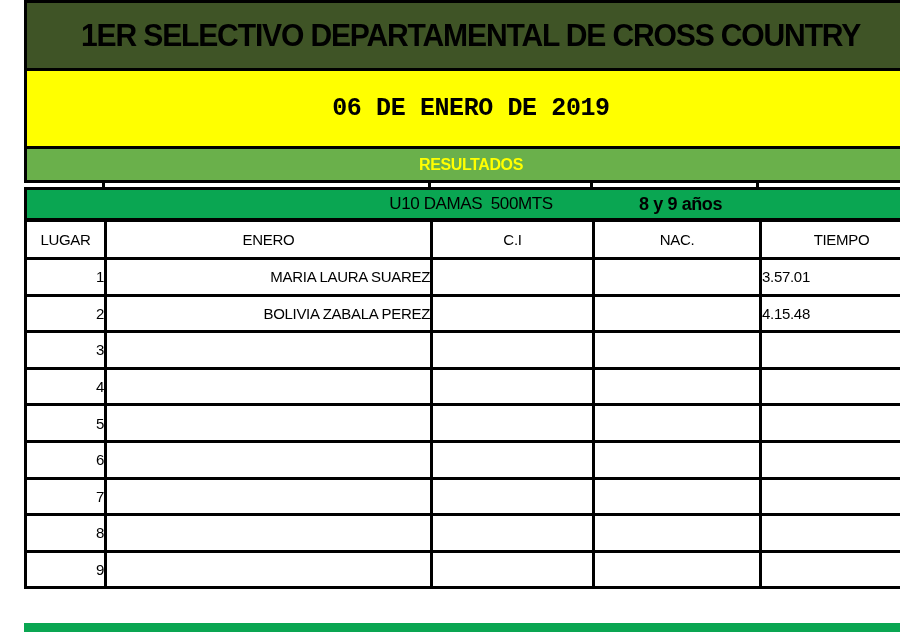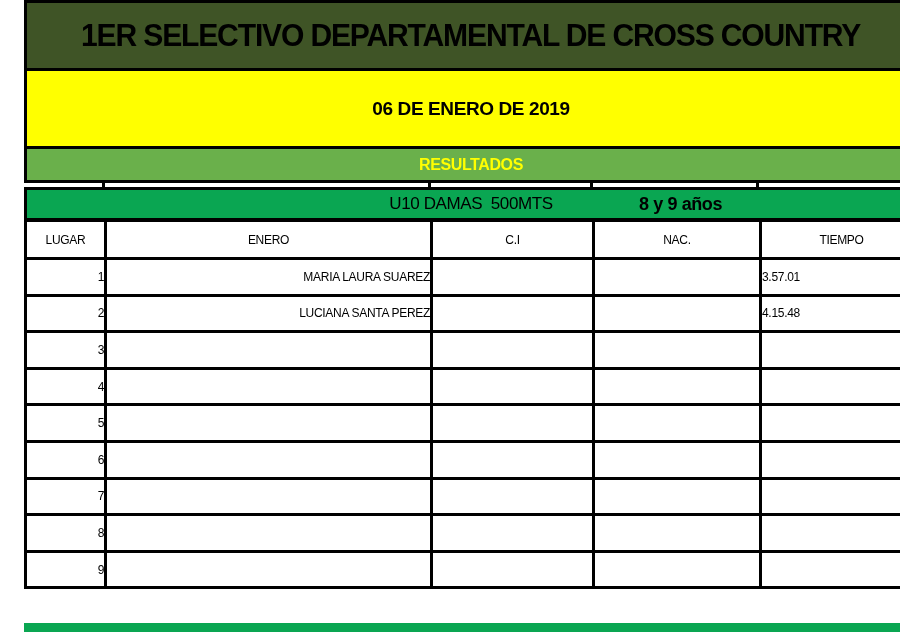--- a/index.html
+++ b/index.html
@@ -19,21 +19,21 @@
     top:0;height:71px;background:var(--dark-green);
   }
   .title-band .title-text{
     font-size:31px;font-weight:700;letter-spacing:-1.2px;
     transform:scaleX(0.97);white-space:nowrap;
   }
   .yellow-band{
     top:68px;height:81px;background:var(--yellow);
     flex-direction:column;justify-content:center;gap:4px;
   }
-  .yellow-band div{font-size:19px;font-weight:700;line-height:26px;}
+  .yellow-band div{font-size:25px;font-weight:700;line-height:26px;font-family:Liberation Mono, monospace;}
   .results-band{
     top:146px;height:37px;background:var(--medium-green);
   }
   .results-band span{
     color:var(--yellow);font-size:16px;font-weight:700;
   }
   .gap-band{
     position:absolute;top:183px;left:0;width:894px;height:5px;background:#fff;
   }
   .tick{
@@ -47,21 +47,21 @@
     position:absolute;left:612px;top:0;height:100%;
     display:flex;align-items:center;
     font-size:18px;font-weight:700;
   }
   table.results{
     position:absolute;top:219px;left:0;width:897px;
     border-collapse:collapse;table-layout:fixed;
   }
   table.results th, table.results td{
     border:3px solid var(--border-black);
-    padding:0;font-weight:400;font-size:12px;letter-spacing:-0.3px;
+    padding:0;font-weight:400;font-size:15px;letter-spacing:-0.3px;
     overflow:hidden;white-space:nowrap;background:#fff;
   }
   table.results thead tr{height:38px;}
   table.results tbody tr{height:36.6px;}
   table.results th{text-align:center;}
   td.cell-lugar{text-align:right;padding-right:6px;}
   td.cell-nombre{text-align:right;padding-left:4px;}
   td.cell-ci, td.cell-nac{text-align:center;}
   td.cell-tiempo{text-align:left;padding-left:4px;}
   .bottom-strip{
@@ -118,21 +118,21 @@
     <tbody>
         <tr>
           <td class="cell-lugar">1</td>
           <td class="cell-nombre">MARIA LAURA SUAREZ</td>
           <td class="cell-ci"></td>
           <td class="cell-nac"></td>
           <td class="cell-tiempo">3.57.01</td>
         </tr>
         <tr>
           <td class="cell-lugar">2</td>
-          <td class="cell-nombre">LUCIANA SANTA PEREZ</td>
+          <td class="cell-nombre">BOLIVIA ZABALA PEREZ</td>
           <td class="cell-ci"></td>
           <td class="cell-nac"></td>
           <td class="cell-tiempo">4.15.48</td>
         </tr>
         <tr>
           <td class="cell-lugar">3</td>
           <td class="cell-nombre"></td>
           <td class="cell-ci"></td>
           <td class="cell-nac"></td>
           <td class="cell-tiempo"></td>

